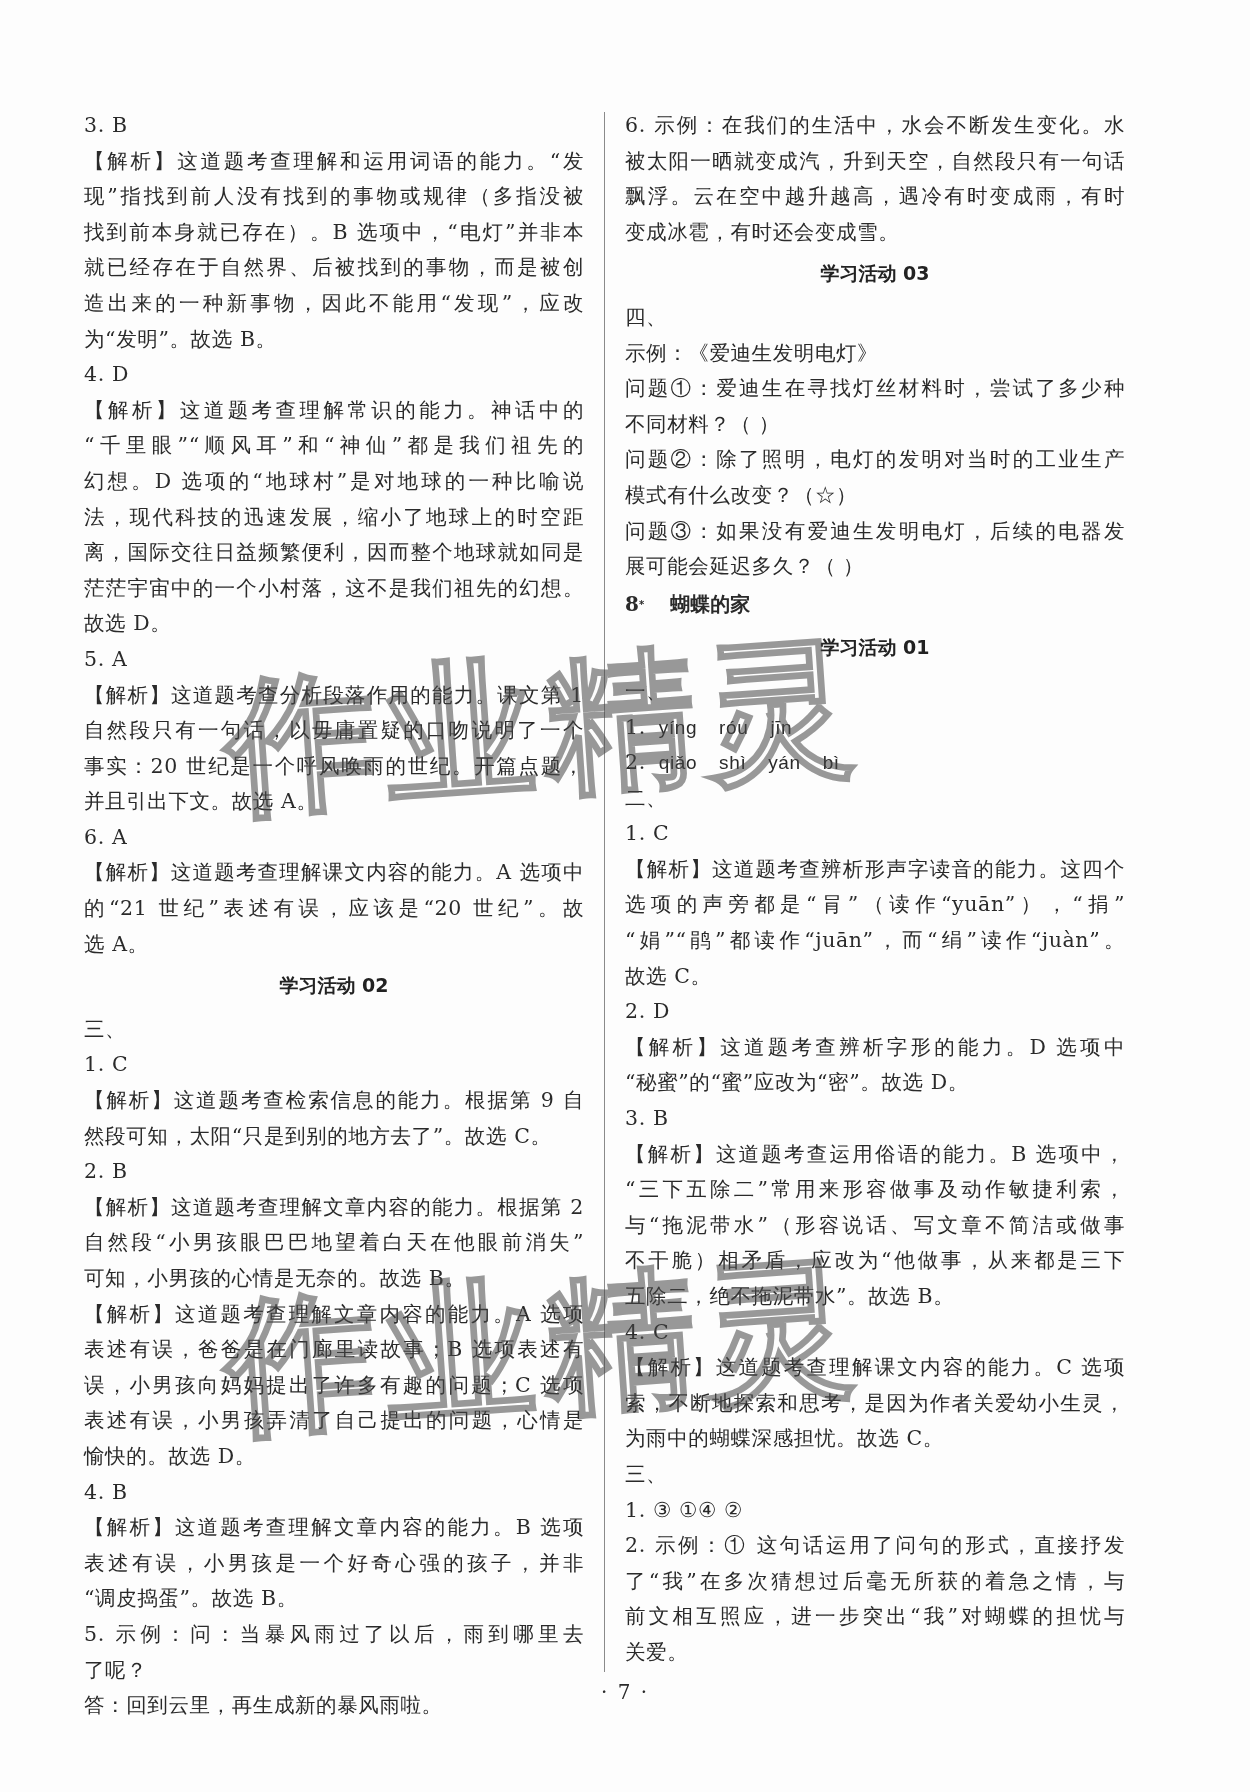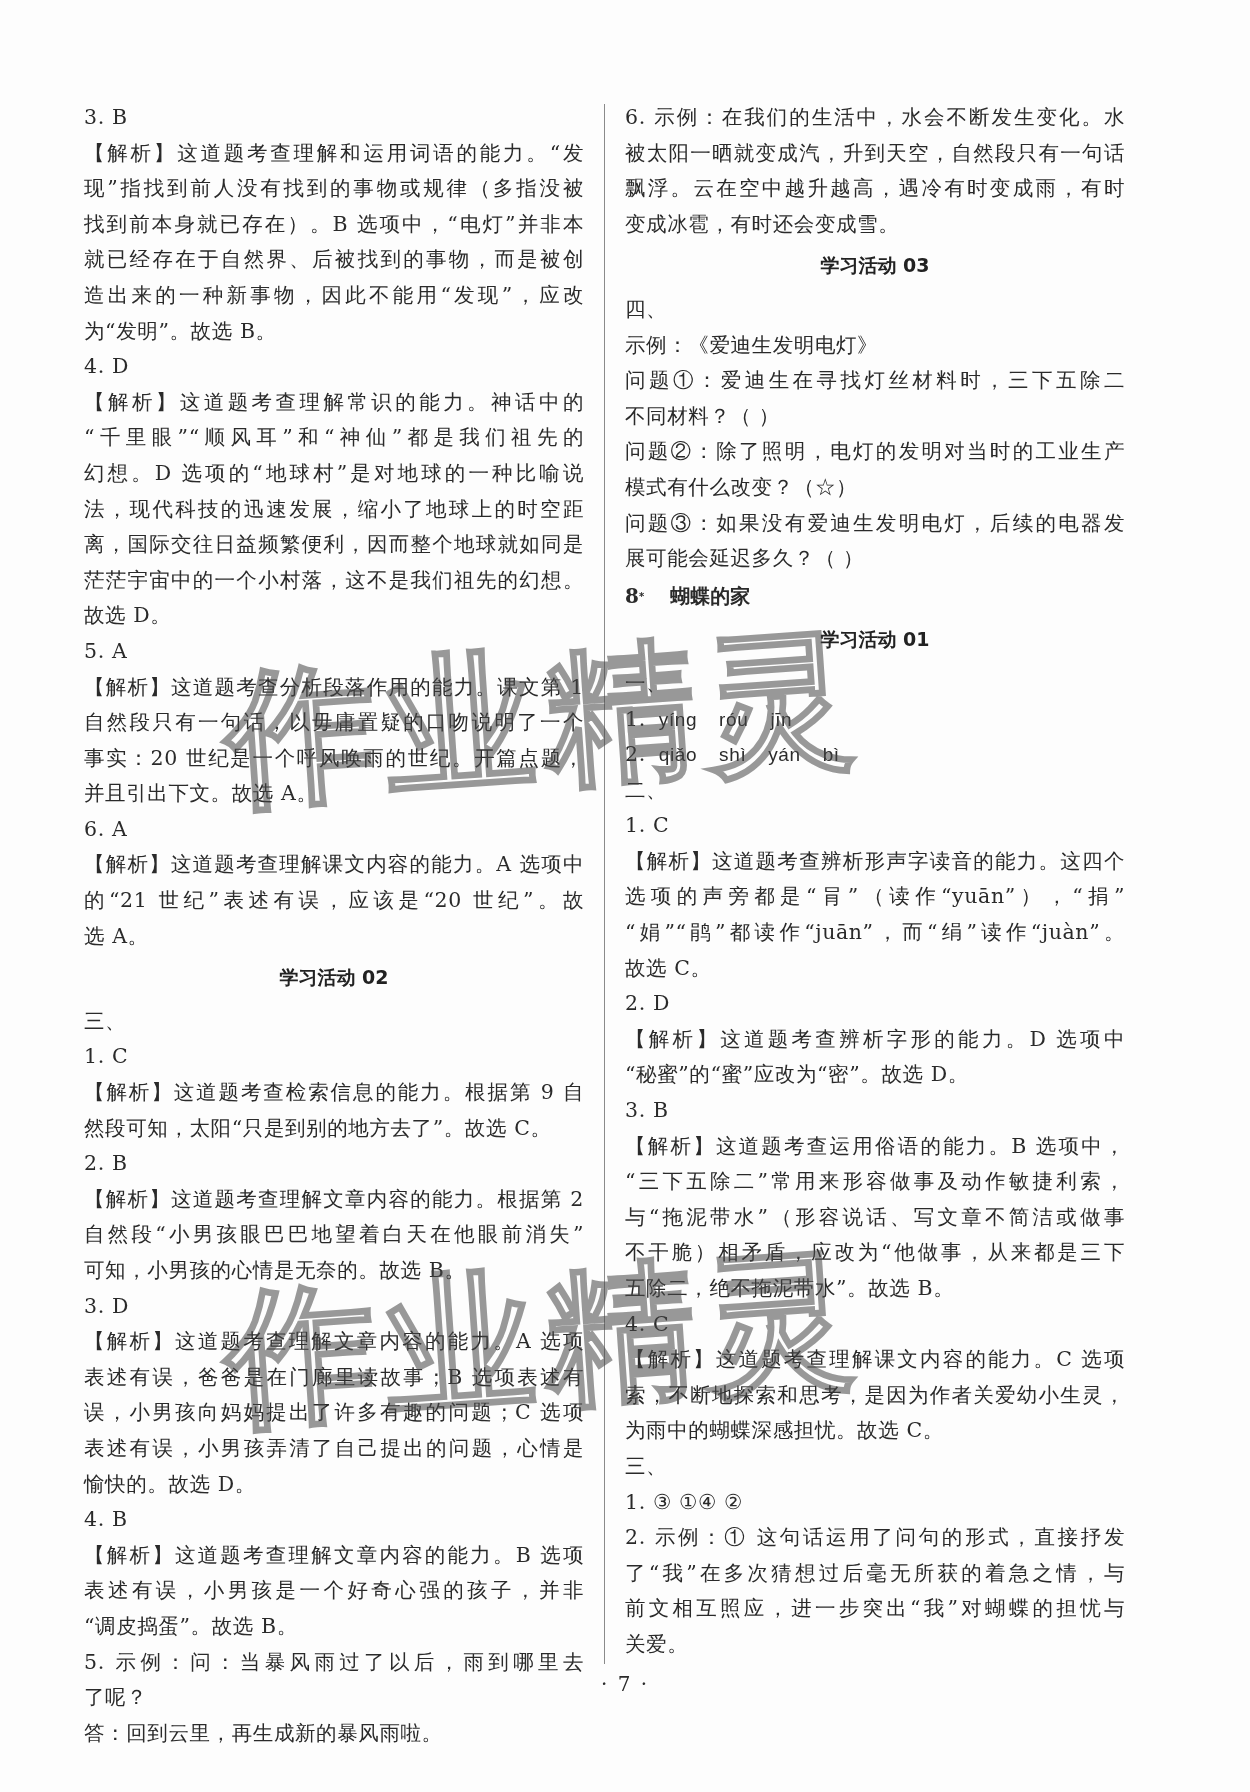--- a/index.html
+++ b/index.html
@@ -1,20 +1,20 @@
 <!DOCTYPE html>
 <html><head>
 <meta charset="utf-8">
 <style>
   html, body { margin: 0; padding: 0; }
   body {
     width: 1250px; height: 1792px; background: #fdfdfd; position: relative; overflow: hidden;
     font-family: "DejaVu Serif", "Liberation Serif", serif; color: #2a2a2a;
   }
-  .page { position: absolute; left: 0; top: 0; width: 1250px; height: 1436px; }
+  .page { position: absolute; left: 0; top: 8px; width: 1250px; height: 1436px; }
   .col { position: absolute; top: 100px; }
   .col-left { left: 84px; width: 500px; }
   .col-right { left: 625px; width: 500px; }
   .divider { position: absolute; left: 604px; top: 104px; width: 1px; height: 1560px; background: #8a8a8a; }
   .line {
     font-size: 20.5px; line-height: 35.6px; height: 35.6px; white-space: nowrap;
     letter-spacing: 0.6px; overflow: visible;
   }
   .line.justify { text-align: justify; text-align-last: justify; }
   .heading {
@@ -70,21 +70,20 @@
     <div class="heading">学习活动 02</div>
 
     <div class="line">三、</div>
     <div class="line">1.  C</div>
     <div class="line justify">【解析】这道题考查检索信息的能力。根据第 9 自</div>
     <div class="line">然段可知，太阳“只是到别的地方去了”。故选 C。</div>
     <div class="line">2.  B</div>
     <div class="line justify">【解析】这道题考查理解文章内容的能力。根据第 2</div>
     <div class="line justify">自然段“小男孩眼巴巴地望着白天在他眼前消失”</div>
     <div class="line">可知，小男孩的心情是无奈的。故选 B。</div>
-    <div class="line">3.  D</div>
     <div class="line justify">【解析】这道题考查理解文章内容的能力。A 选项</div>
     <div class="line justify">表述有误，爸爸是在门廊里读故事；B 选项表述有</div>
     <div class="line justify">误，小男孩向妈妈提出了许多有趣的问题；C 选项</div>
     <div class="line justify">表述有误，小男孩弄清了自己提出的问题，心情是</div>
     <div class="line">愉快的。故选 D。</div>
     <div class="line">4.  B</div>
     <div class="line justify">【解析】这道题考查理解文章内容的能力。B 选项</div>
     <div class="line justify">表述有误，小男孩是一个好奇心强的孩子，并非</div>
     <div class="line">“调皮捣蛋”。故选 B。</div>
     <div class="line justify">5.  示例：问：当暴风雨过了以后，雨到哪里去</div>
@@ -97,21 +96,21 @@
   <div class="col col-right">
     <div class="line justify">6.  示例：在我们的生活中，水会不断发生变化。水</div>
     <div class="line justify">被太阳一晒就变成汽，升到天空，自然段只有一句话</div>
     <div class="line justify">飘浮。云在空中越升越高，遇冷有时变成雨，有时</div>
     <div class="line">变成冰雹，有时还会变成雪。</div>
 
     <div class="heading">学习活动 03</div>
 
     <div class="line">四、</div>
     <div class="line">示例：《爱迪生发明电灯》</div>
-    <div class="line justify">问题①：爱迪生在寻找灯丝材料时，三下五除二</div>
+    <div class="line justify">问题①：爱迪生在寻找灯丝材料时，尝试了多少种</div>
     <div class="line">不同材料？（    ）</div>
     <div class="line justify">问题②：除了照明，电灯的发明对当时的工业生产</div>
     <div class="line">模式有什么改变？（☆）</div>
     <div class="line justify">问题③：如果没有爱迪生发明电灯，后续的电器发</div>
     <div class="line">展可能会延迟多久？（    ）</div>
 
     <div class="chapter">
       <span class="num">8</span><sup>*</sup><span>蝴蝶的家</span>
     </div>
     <div class="heading">学习活动 01</div>

